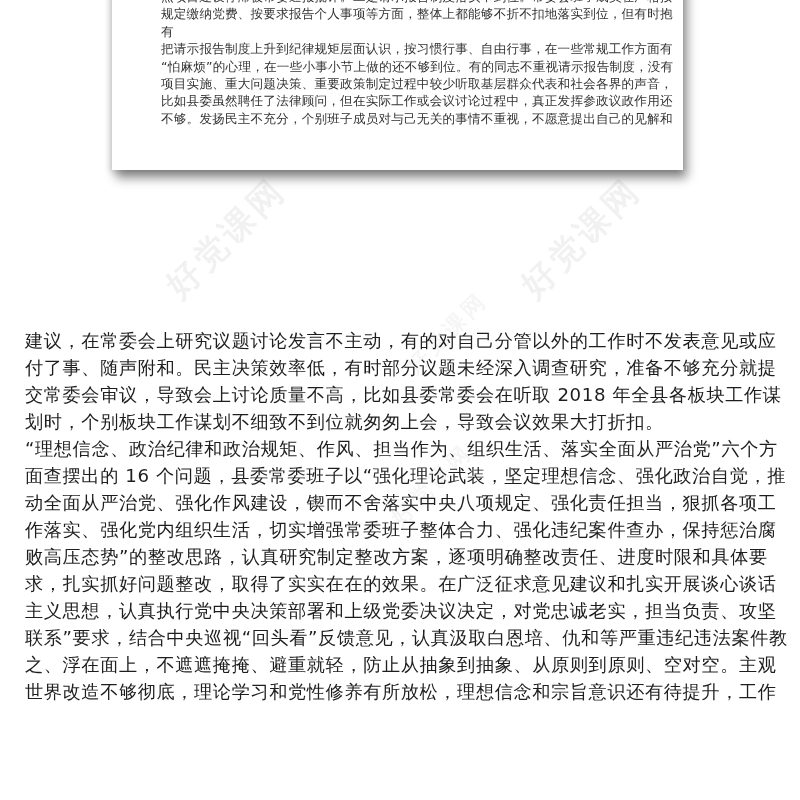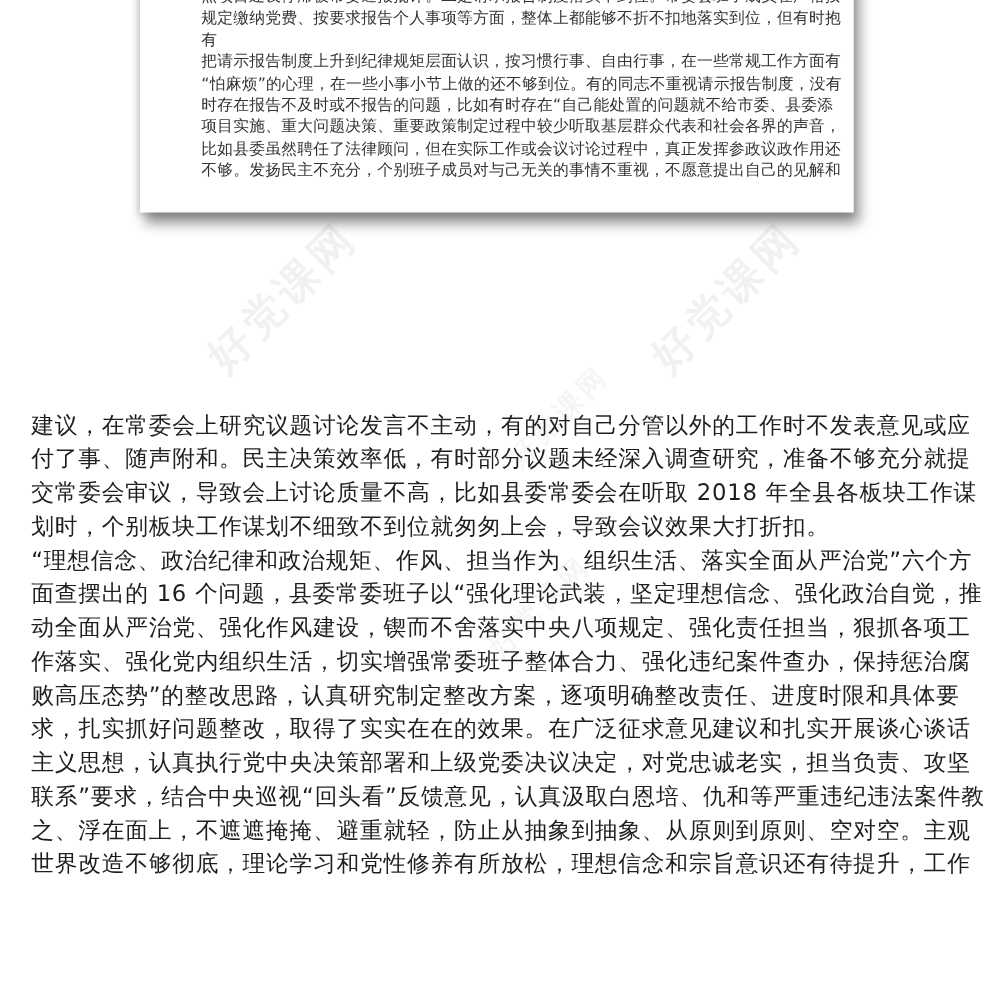--- a/index.html
+++ b/index.html
@@ -35,21 +35,20 @@
 </head>
 <body>
 
 <div class="card">
   <div class="card-text">
     <div class="card-line">点项目建设停滞被市委通报批评。二是请示报告制度落实不到位。常委会班子成员在严格按</div>
     <div class="card-line">规定缴纳党费、按要求报告个人事项等方面，整体上都能够不折不扣地落实到位，但有时抱</div>
     <div class="card-line">有</div>
     <div class="card-line">把请示报告制度上升到纪律规矩层面认识，按习惯行事、自由行事，在一些常规工作方面有</div>
     <div class="card-line">“怕麻烦”的心理，在一些小事小节上做的还不够到位。有的同志不重视请示报告制度，没有</div>
-    <div class="card-line">时存在报告不及时或不报告的问题，比如有时存在“自己能处置的问题就不给市委、县委添</div>
     <div class="card-line">项目实施、重大问题决策、重要政策制定过程中较少听取基层群众代表和社会各界的声音，</div>
     <div class="card-line">比如县委虽然聘任了法律顾问，但在实际工作或会议讨论过程中，真正发挥参政议政作用还</div>
     <div class="card-line">不够。发扬民主不充分，个别班子成员对与己无关的事情不重视，不愿意提出自己的见解和</div>
   </div>
 </div>
 
 <div class="watermark" style="left:150px; top:215px;">好党课网</div>
 <div class="watermark" style="left:505px; top:215px;">好党课网</div>
 <div class="watermark small" style="left:395px; top:318px;">好党课网</div>
 <div class="watermark small" style="left:380px; top:470px;">好党课网</div>

